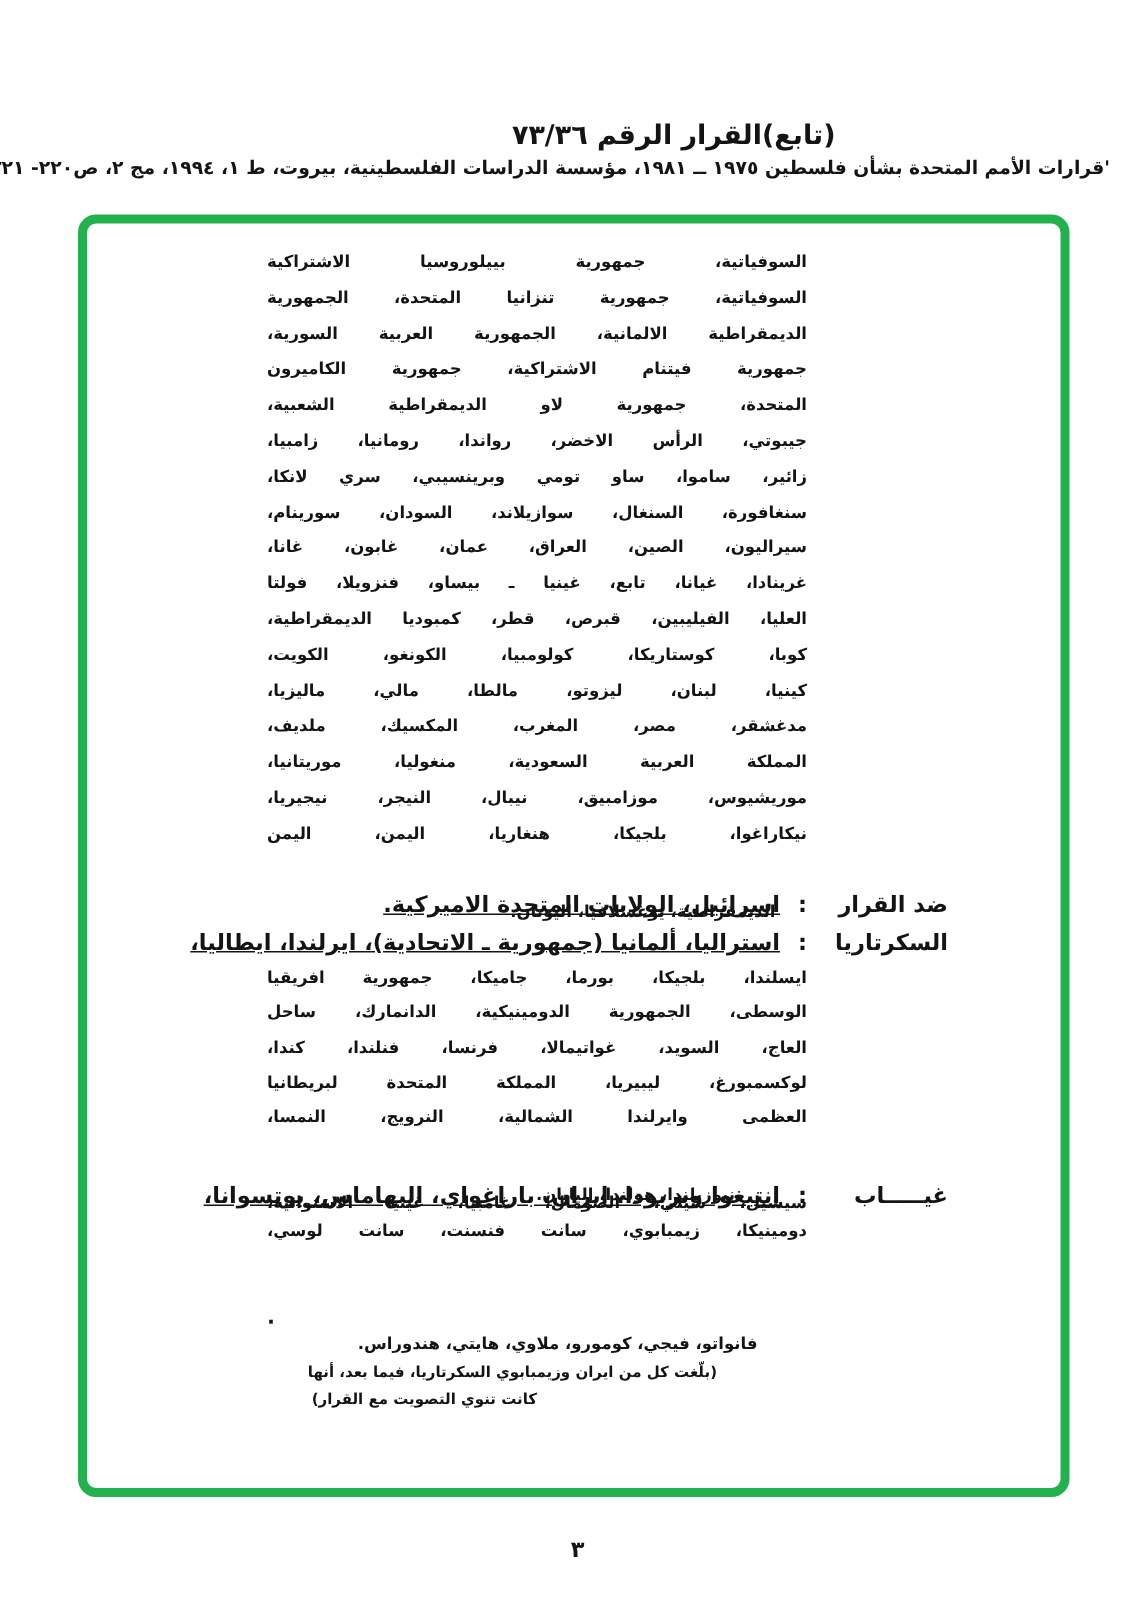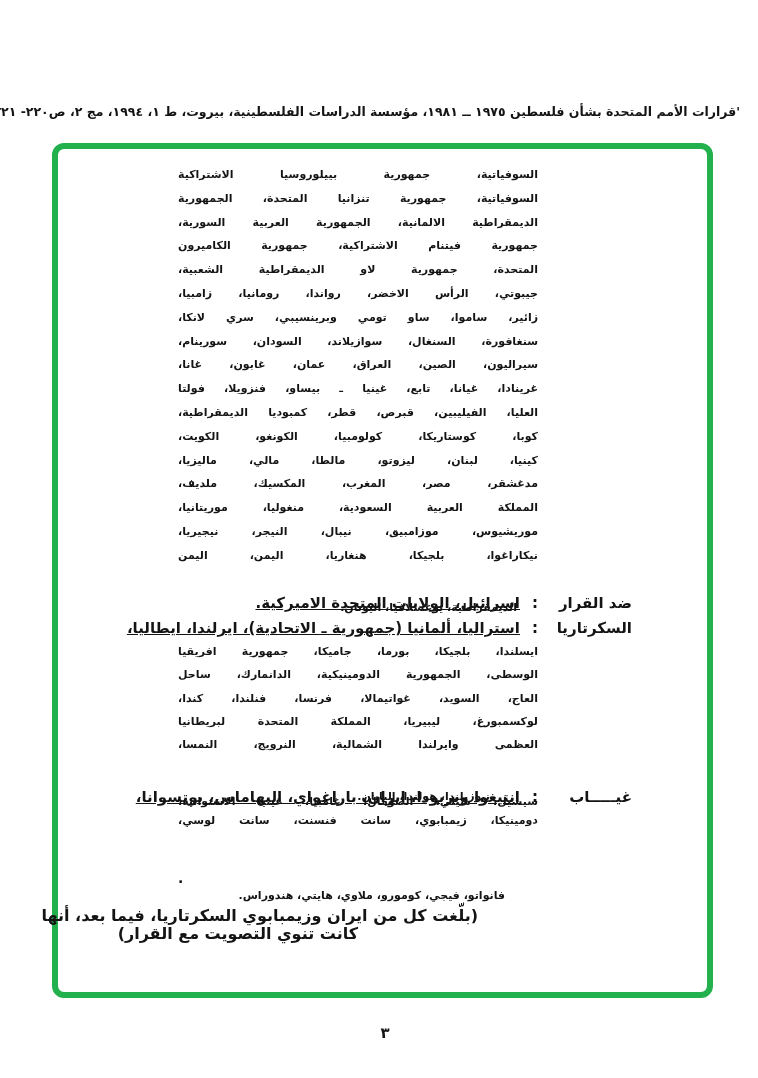--- a/index.html
+++ b/index.html
@@ -22,32 +22,33 @@
   .tline{
     position:absolute;height:23px;line-height:23px;font-size:11px;overflow:visible;
   }
   .jline{
     right:220px;width:360px;text-align:justify;text-align-last:justify;text-justify:inter-word;
   }
   .endline{white-space:nowrap;margin-top:28px;}
   .vrow{position:absolute;white-space:nowrap;right:126px;height:23px;line-height:23px;font-size:15px;text-decoration:underline;}
   .vlabel{display:inline-block;width:92px;}
   .vcolon{display:inline-block;margin-left:12px;margin-right:2px;}
-  .note{font-size:16px;height:19px;line-height:19px;}
+  .note{font-size:10px;height:19px;line-height:19px;}
   .ink-dot{position:absolute;left:178px;top:874px;font-size:14px;}
   .page-num{
     position:absolute;top:1024px;left:0;width:100%;text-align:center;
     transform:translateX(6px);font-size:15px;
   }
 </style>
 </head>
 <body>
 
 <div class="page">
 
+  <div class="doc-title">(تابع)القرار الرقم ٧٣/٣٦</div>
   <div class="citation">'قرارات الأمم المتحدة بشأن فلسطين ١٩٧٥ ــ ١٩٨١، مؤسسة الدراسات الفلسطينية، بيروت، ط ١، ١٩٩٤، مج ٢، ص٢٢٠- ٢٢١'</div>
 
   <div class="frame" style="border-color: rgb(34, 177, 76);"></div>
 
   <div>
     <div class="tline jline" style="top:163px">السوفياتية، جمهورية بييلوروسيا الاشتراكية</div>
     <div class="tline jline" style="top:187px">السوفياتية، جمهورية تنزانيا المتحدة، الجمهورية</div>
     <div class="tline jline" style="top:211px">الديمقراطية الالمانية، الجمهورية العربية السورية،</div>
     <div class="tline jline" style="top:234px">جمهورية فيتنام الاشتراكية، جمهورية الكاميرون</div>
     <div class="tline jline" style="top:258px">المتحدة، جمهورية لاو الديمقراطية الشعبية،</div>

